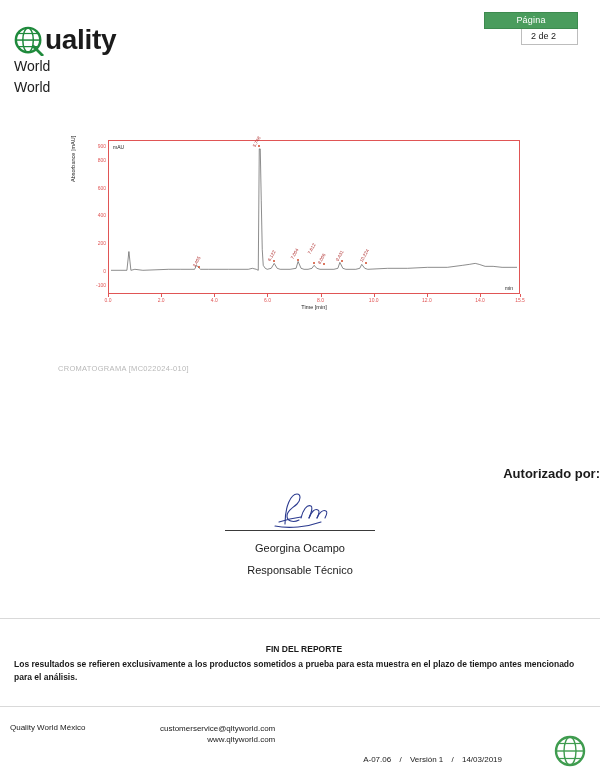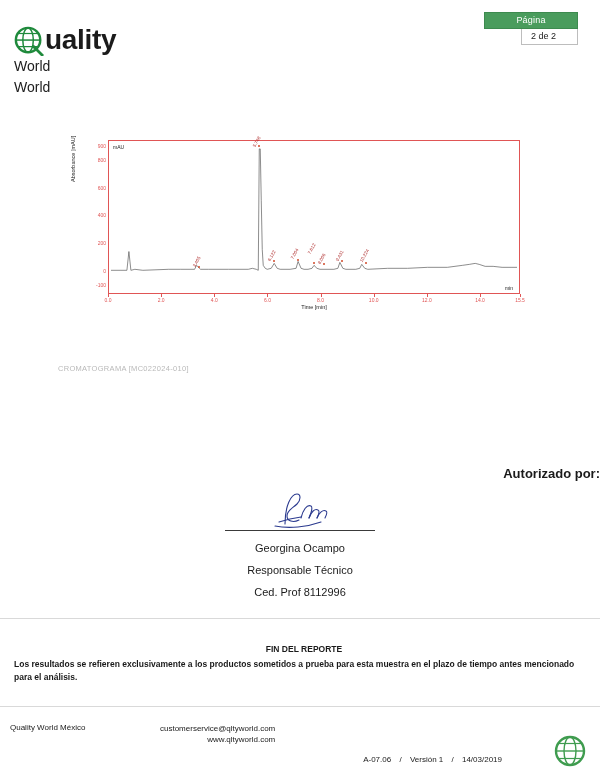--- a/index.html
+++ b/index.html
@@ -404,21 +404,20 @@
       <path d="M34 34 C40 32 48 30 56 29"></path>
       <path d="M56 30 C58 22 62 16 66 18 C68 19 66 26 64 30"></path>
       <path d="M64 30 C66 24 70 20 73 22 C75 23 73 28 72 30"></path>
       <path d="M72 30 C74 25 78 21 81 23 C83 24 81 28 80 30"></path>
       <path d="M30 38 C44 41 62 39 76 34"></path>
     </g>
   </svg>
   <div class="sign-rule"></div>
   <div class="sign-name">Georgina Ocampo</div>
   <div class="sign-name">Responsable Técnico</div>
-  <div class="sign-name">Ced. Prof 8112996</div>
 </div>
 
 <div class="rule-top"></div>
 <div class="fin-title">FIN DEL REPORTE</div>
 <div class="disclaimer">
   <span>Los resultados se refieren exclusivamente a los productos sometidos a prueba para esta muestra en el plazo de tiempo antes</span>
   <span>mencionado para el análisis.</span>
 </div>
 <div class="rule-bottom"></div>
 

